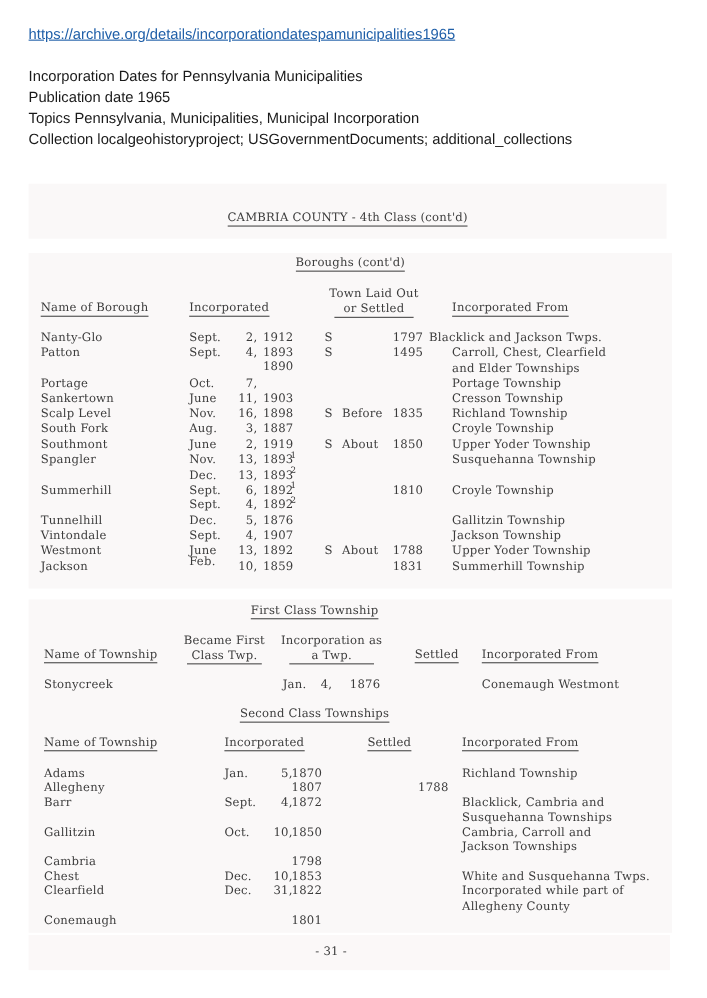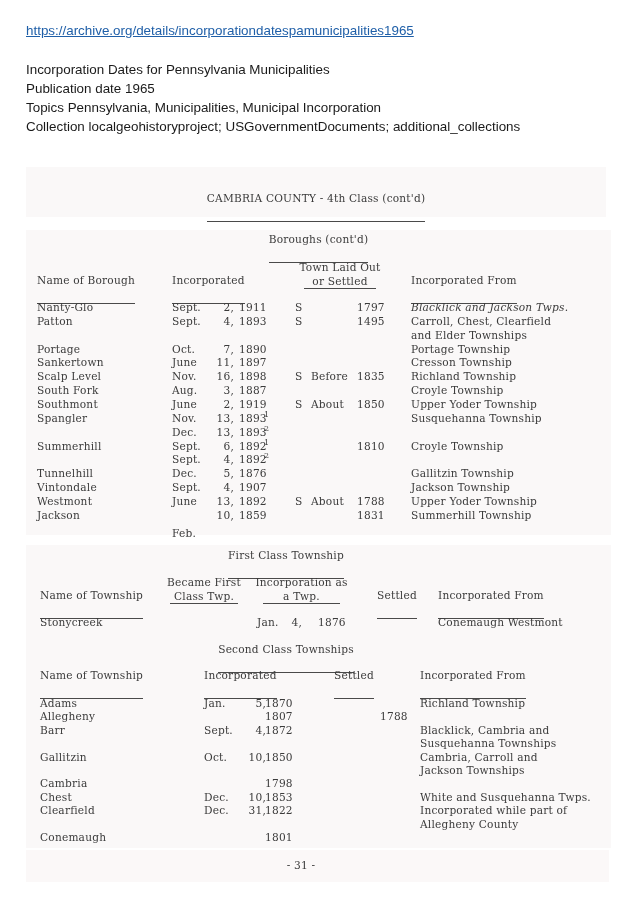--- a/index.html
+++ b/index.html
@@ -9,21 +9,21 @@
   .meta a { color: #1f5fa8; text-decoration: underline; }
   #link { top: 21px; }
   #metalines { top: 60px; }
   .panel { position: absolute; background: #faf8f8; }
   #p-title { left: 26px; top: 167px; width: 580px; height: 50px; }
   #p-bor { left: 26px; top: 230px; width: 585px; height: 305px; }
   #p-twp { left: 26px; top: 545px; width: 585px; height: 303px; }
   #p-foot { left: 26px; top: 850px; width: 583px; height: 32px; background: #fbf8f8; }
   .scan { position: absolute; font-family: "DejaVu Serif", "Liberation Serif", serif;
           font-size: 10.6px; color: #3b3b3b; white-space: nowrap; letter-spacing: 0.2px; }
-  .u { border-bottom: 1px solid #4a4a4a; padding-bottom: 17px; }
+  .u { border-bottom: 1px solid #4a4a4a; padding-bottom: 1px; }
   .c { text-align: center; }
   .r { text-align: right; }
   sup { font-size: 8px; vertical-align: 5px; line-height: 0; }
 </style>
 </head>
 <body>
 
 <div class="meta" id="link">
   <a href="#">https://archive.org/details/incorporationdatespamunicipalities1965</a>
 </div>
@@ -49,25 +49,25 @@
   <div class="scan c" style="left:264px;width:100px;top:30px;line-height:14px;">
     <div>Town Laid Out</div>
     <div><span class="u" style="padding:0 8px 1px 8px;">or Settled</span></div>
   </div>
   <div class="scan" style="left:385px;top:44px;"><span class="u">Incorporated From</span></div>
   <div id="bor-rows"></div>
 <div>
       <div class="scan" style="left: 11px; top: 71px;">Nanty-Glo</div>
       <div class="scan" style="left: 146px; top: 71px;">Sept.</div>
       <div class="scan r" style="left: 176px; top: 71px; width: 32px;">2,</div>
-      <div class="scan" style="left: 213px; top: 71px;">1911</div>
+      <div class="scan" style="left: 213px; top: 71px;">1912</div>
       <div class="scan" style="left: 269px; top: 71px;">S</div>
       <div class="scan" style="left: 285px; top: 71px;"></div>
       <div class="scan" style="left: 331px; top: 71px;">1797</div>
-      <div class="scan" style="left: 385px; top: 71px; font-style: italic;">Blacklick and Jackson Twps.</div>
+      <div class="scan" style="left: 364px; top: 71px;">Blacklick and Jackson Twps.</div>
     </div>
     <div>
       <div class="scan" style="left: 11px; top: 85px;">Patton</div>
       <div class="scan" style="left: 146px; top: 85px;">Sept.</div>
       <div class="scan r" style="left: 176px; top: 85px; width: 32px;">4,</div>
       <div class="scan" style="left: 213px; top: 85px;">1893</div>
       <div class="scan" style="left: 269px; top: 85px;">S</div>
       <div class="scan" style="left: 285px; top: 85px;"></div>
       <div class="scan" style="left: 331px; top: 85px;">1495</div>
       <div class="scan" style="left: 385px; top: 85px;">Carroll, Chest, Clearfield</div>
@@ -79,31 +79,31 @@
       <div class="scan" style="left: 213px; top: 99px;"></div>
       <div class="scan" style="left: 269px; top: 99px;"></div>
       <div class="scan" style="left: 285px; top: 99px;"></div>
       <div class="scan" style="left: 331px; top: 99px;"></div>
       <div class="scan" style="left: 385px; top: 99px;">and Elder Townships</div>
     </div>
     <div>
       <div class="scan" style="left: 11px; top: 113px;">Portage</div>
       <div class="scan" style="left: 146px; top: 113px;">Oct.</div>
       <div class="scan r" style="left: 176px; top: 113px; width: 32px;">7,</div>
-      <div class="scan" style="left: 213px; top: 113px;">1890</div>
+      <div class="scan" style="left: 213px; top: 97px;">1890</div>
       <div class="scan" style="left: 269px; top: 113px;"></div>
       <div class="scan" style="left: 285px; top: 113px;"></div>
       <div class="scan" style="left: 331px; top: 113px;"></div>
       <div class="scan" style="left: 385px; top: 113px;">Portage Township</div>
     </div>
     <div>
       <div class="scan" style="left: 11px; top: 126px;">Sankertown</div>
       <div class="scan" style="left: 146px; top: 126px;">June</div>
       <div class="scan r" style="left: 176px; top: 126px; width: 32px;">11,</div>
-      <div class="scan" style="left: 213px; top: 126px;">1897</div>
+      <div class="scan" style="left: 213px; top: 126px;">1903</div>
       <div class="scan" style="left: 269px; top: 126px;"></div>
       <div class="scan" style="left: 285px; top: 126px;"></div>
       <div class="scan" style="left: 331px; top: 126px;"></div>
       <div class="scan" style="left: 385px; top: 126px;">Cresson Township</div>
     </div>
     <div>
       <div class="scan" style="left: 11px; top: 140px;">Scalp Level</div>
       <div class="scan" style="left: 146px; top: 140px;">Nov.</div>
       <div class="scan r" style="left: 176px; top: 140px; width: 32px;">16,</div>
       <div class="scan" style="left: 213px; top: 140px;">1898</div>
@@ -201,21 +201,21 @@
       <div class="scan" style="left: 146px; top: 265px;">June</div>
       <div class="scan r" style="left: 176px; top: 265px; width: 32px;">13,</div>
       <div class="scan" style="left: 213px; top: 265px;">1892</div>
       <div class="scan" style="left: 269px; top: 265px;">S</div>
       <div class="scan" style="left: 285px; top: 265px;">About</div>
       <div class="scan" style="left: 331px; top: 265px;">1788</div>
       <div class="scan" style="left: 385px; top: 265px;">Upper Yoder Township</div>
     </div>
     <div>
       <div class="scan" style="left: 11px; top: 279px;">Jackson</div>
-      <div class="scan" style="left: 146px; top: 297px;">Feb.</div>
+      <div class="scan" style="left: 146px; top: 275px;">Feb.</div>
       <div class="scan r" style="left: 176px; top: 279px; width: 32px;">10,</div>
       <div class="scan" style="left: 213px; top: 279px;">1859</div>
       <div class="scan" style="left: 269px; top: 279px;"></div>
       <div class="scan" style="left: 285px; top: 279px;"></div>
       <div class="scan" style="left: 331px; top: 279px;">1831</div>
       <div class="scan" style="left: 385px; top: 279px;">Summerhill Township</div>
     </div>
   </div>
 
 <div class="panel" id="p-twp">

